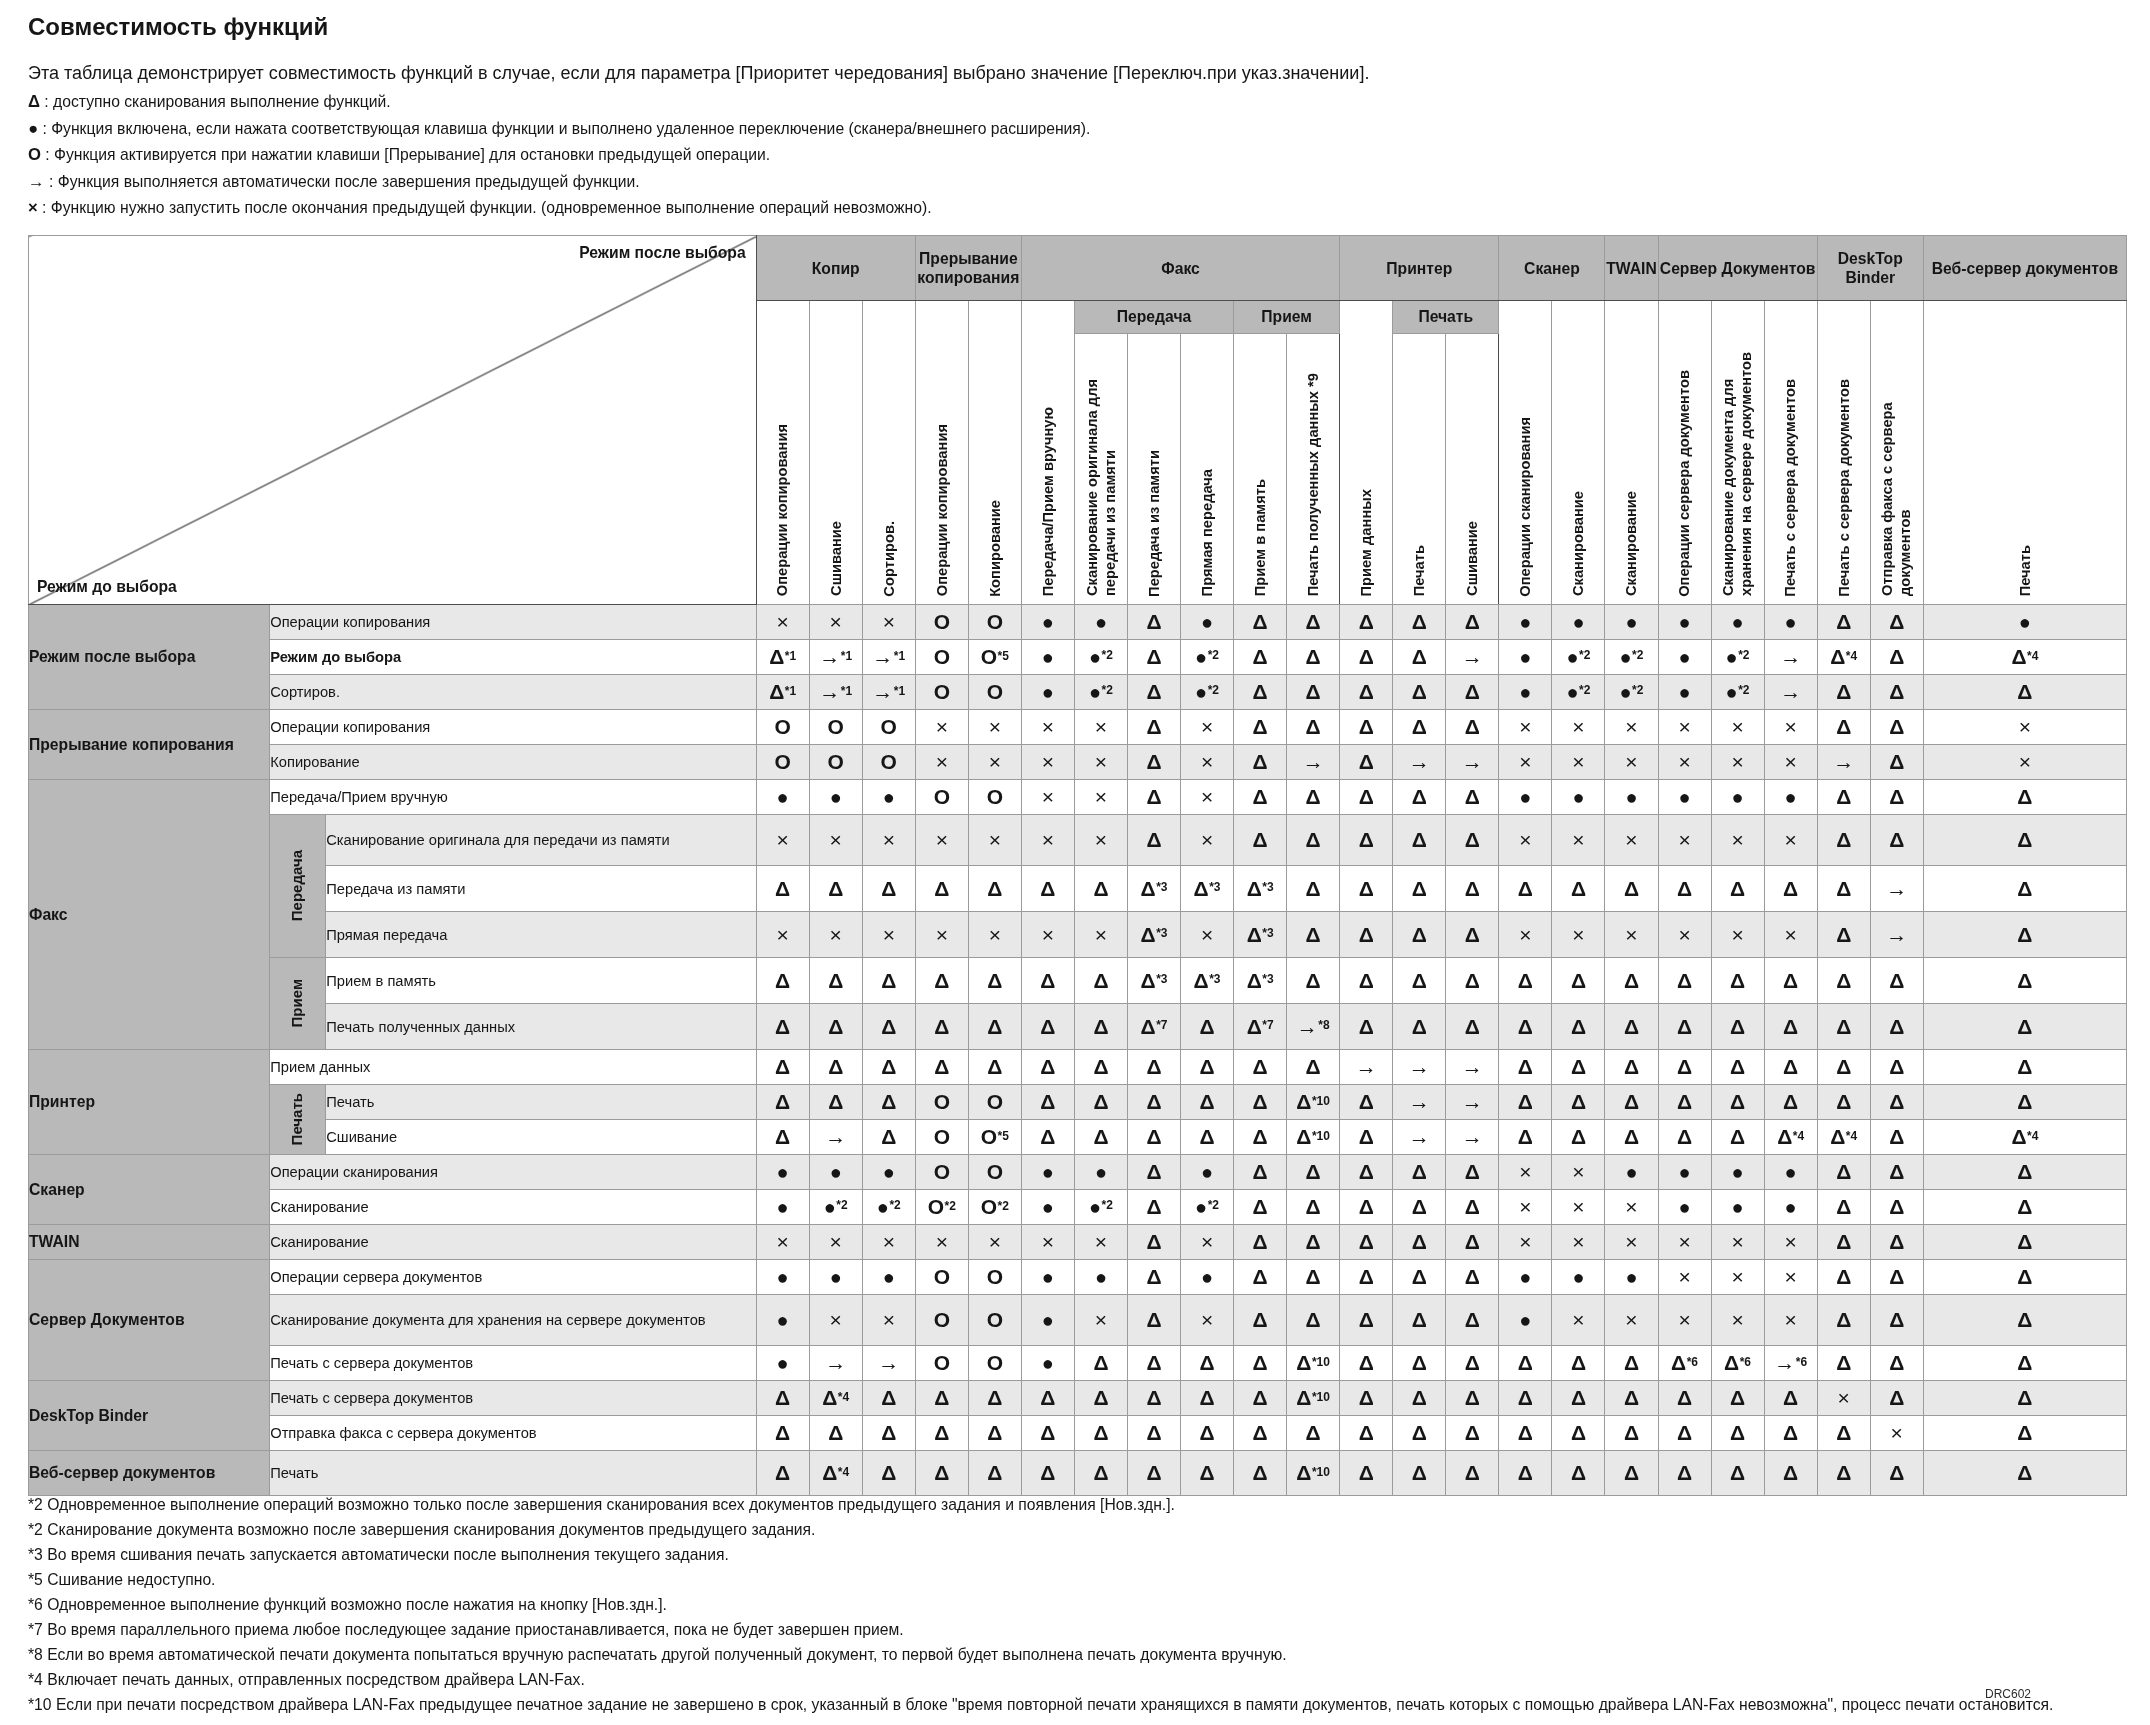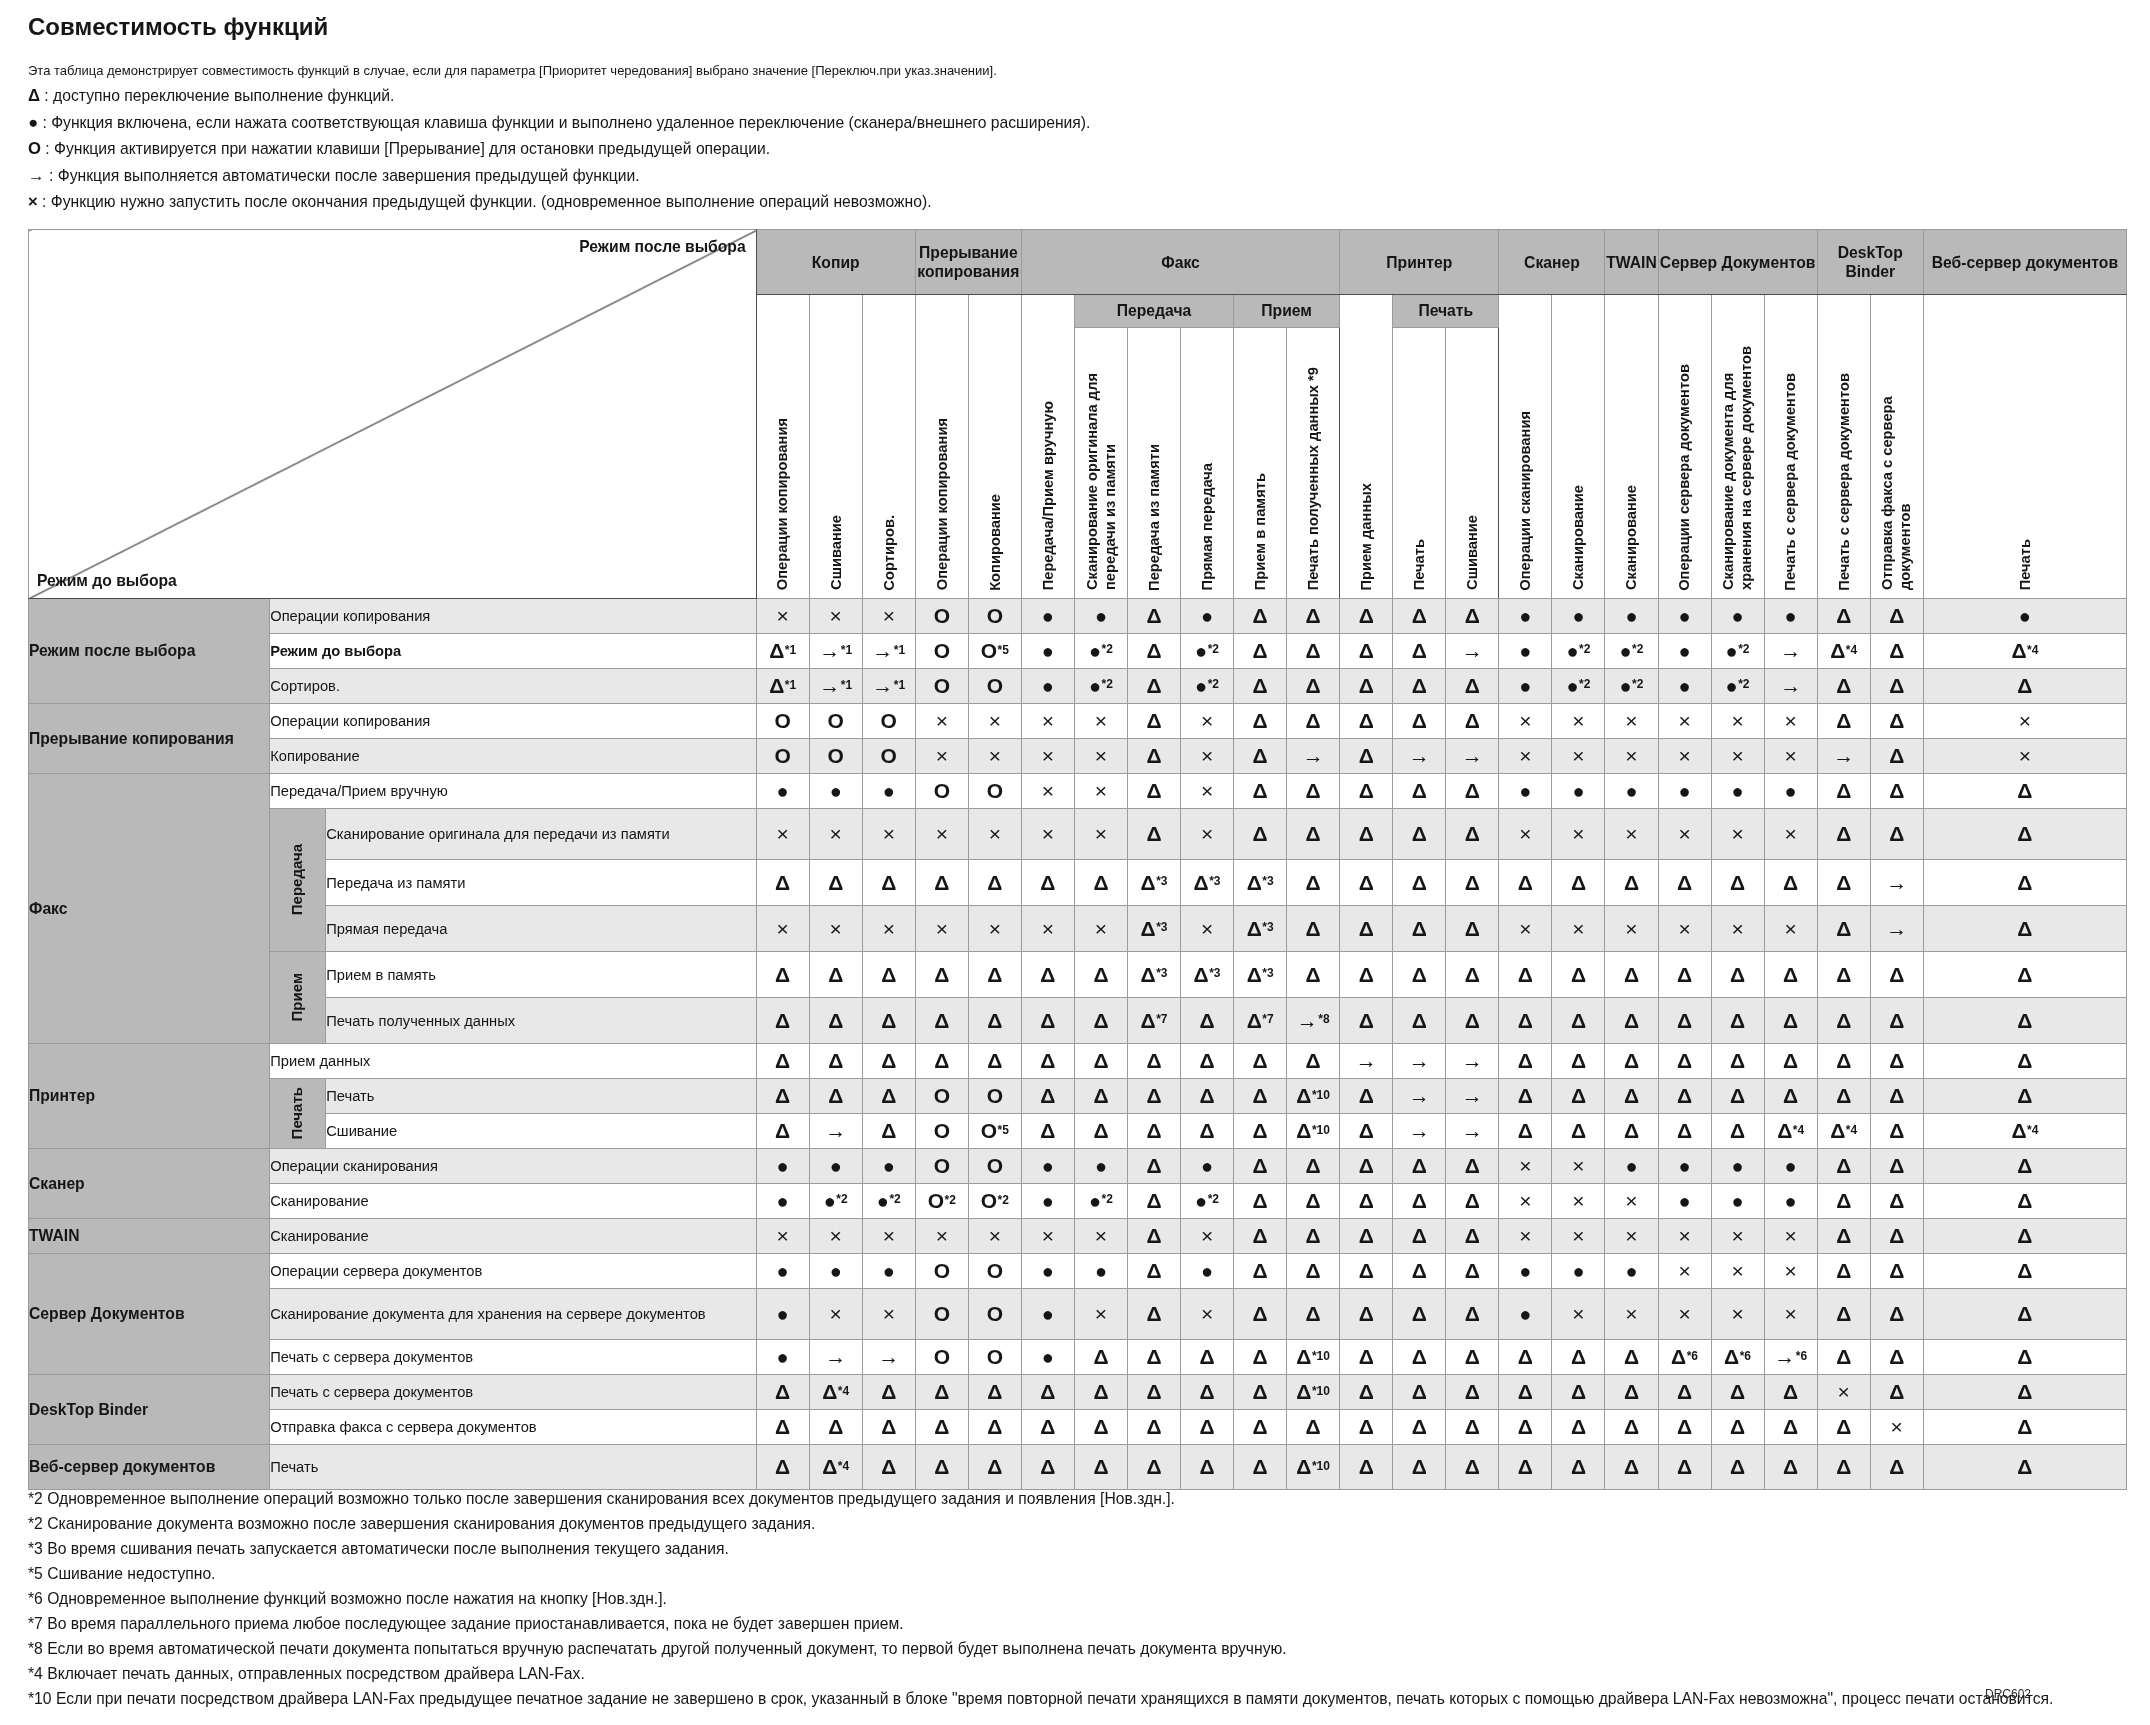--- a/index.html
+++ b/index.html
@@ -3,21 +3,21 @@
 <meta charset="utf-8">
 <style>
   html,body { margin:0; padding:0; }
   body {
     width:2151px; height:1725px; position:relative; background:#fff;
     font-family:"Liberation Sans", sans-serif; color:#161616;
     -webkit-font-smoothing:antialiased;
   }
   .page { padding:5px 19px 0 28px; }
   .title { font-size:24px; font-weight:bold; margin:8px 0 22px 0; }
-  .intro { font-size:13px; margin:0 0 8px 0; }
+  .intro { font-size:18px; margin:0 0 8px 0; }
   .legend-line { font-size:15.7px; margin:0 0 6.6px 0; }
   .lsym { font-weight:bold; font-size:16.7px; }
 
   table.compat { border-collapse:collapse; table-layout:fixed; width:2099px;
     margin-top:17px; border:1.5px solid #4d4d4d; }
   table.compat th, table.compat td { border:0.5px solid #9b9b9b; padding:0; }
 
   tr.hA { height:65px; } tr.hB { height:33px; } tr.hC { height:271px; }
 
   .gh { background:#b9b9b9; font-size:15.7px; font-weight:bold; text-align:center;
@@ -54,21 +54,21 @@
   .footnote-line { font-size:15.7px; margin:0 0 7px 0; }
   .figcode { position:absolute; right:120px; bottom:24px; font-size:12px; color:#2a2a2a; }
 </style>
 </head>
 <body>
 
 <div class="page">
   <h1 class="title">Совместимость функций</h1>
   <p class="intro">Эта таблица демонстрирует совместимость функций в случае, если для параметра [Приоритет чередования] выбрано значение [Переключ.при указ.значении].</p>
   <div id="legend">
-      <div class="legend-line"><span class="lsym">Δ</span> : <span>доступно переключение выполнение функций.</span></div>
+      <div class="legend-line"><span class="lsym">Δ</span> : <span>доступно сканирования выполнение функций.</span></div>
       <div class="legend-line"><span class="lsym">●</span> : <span>Функция включена, если нажата соответствующая клавиша функции и выполнено удаленное переключение (сканера/внешнего расширения).</span></div>
       <div class="legend-line"><span class="lsym">О</span> : <span>Функция активируется при нажатии клавиши [Прерывание] для остановки предыдущей операции.</span></div>
       <div class="legend-line"><span class="lsym">→</span> : <span>Функция выполняется автоматически после завершения предыдущей функции.</span></div>
       <div class="legend-line"><span class="lsym">×</span> : <span>Функцию нужно запустить после окончания предыдущей функции. (одновременное выполнение операций невозможно).</span></div>
     </div>
   <div id="tablewrap">
       <table class="compat">
         <colgroup>
           <col style="width:241px">
           <col style="width:56px">

